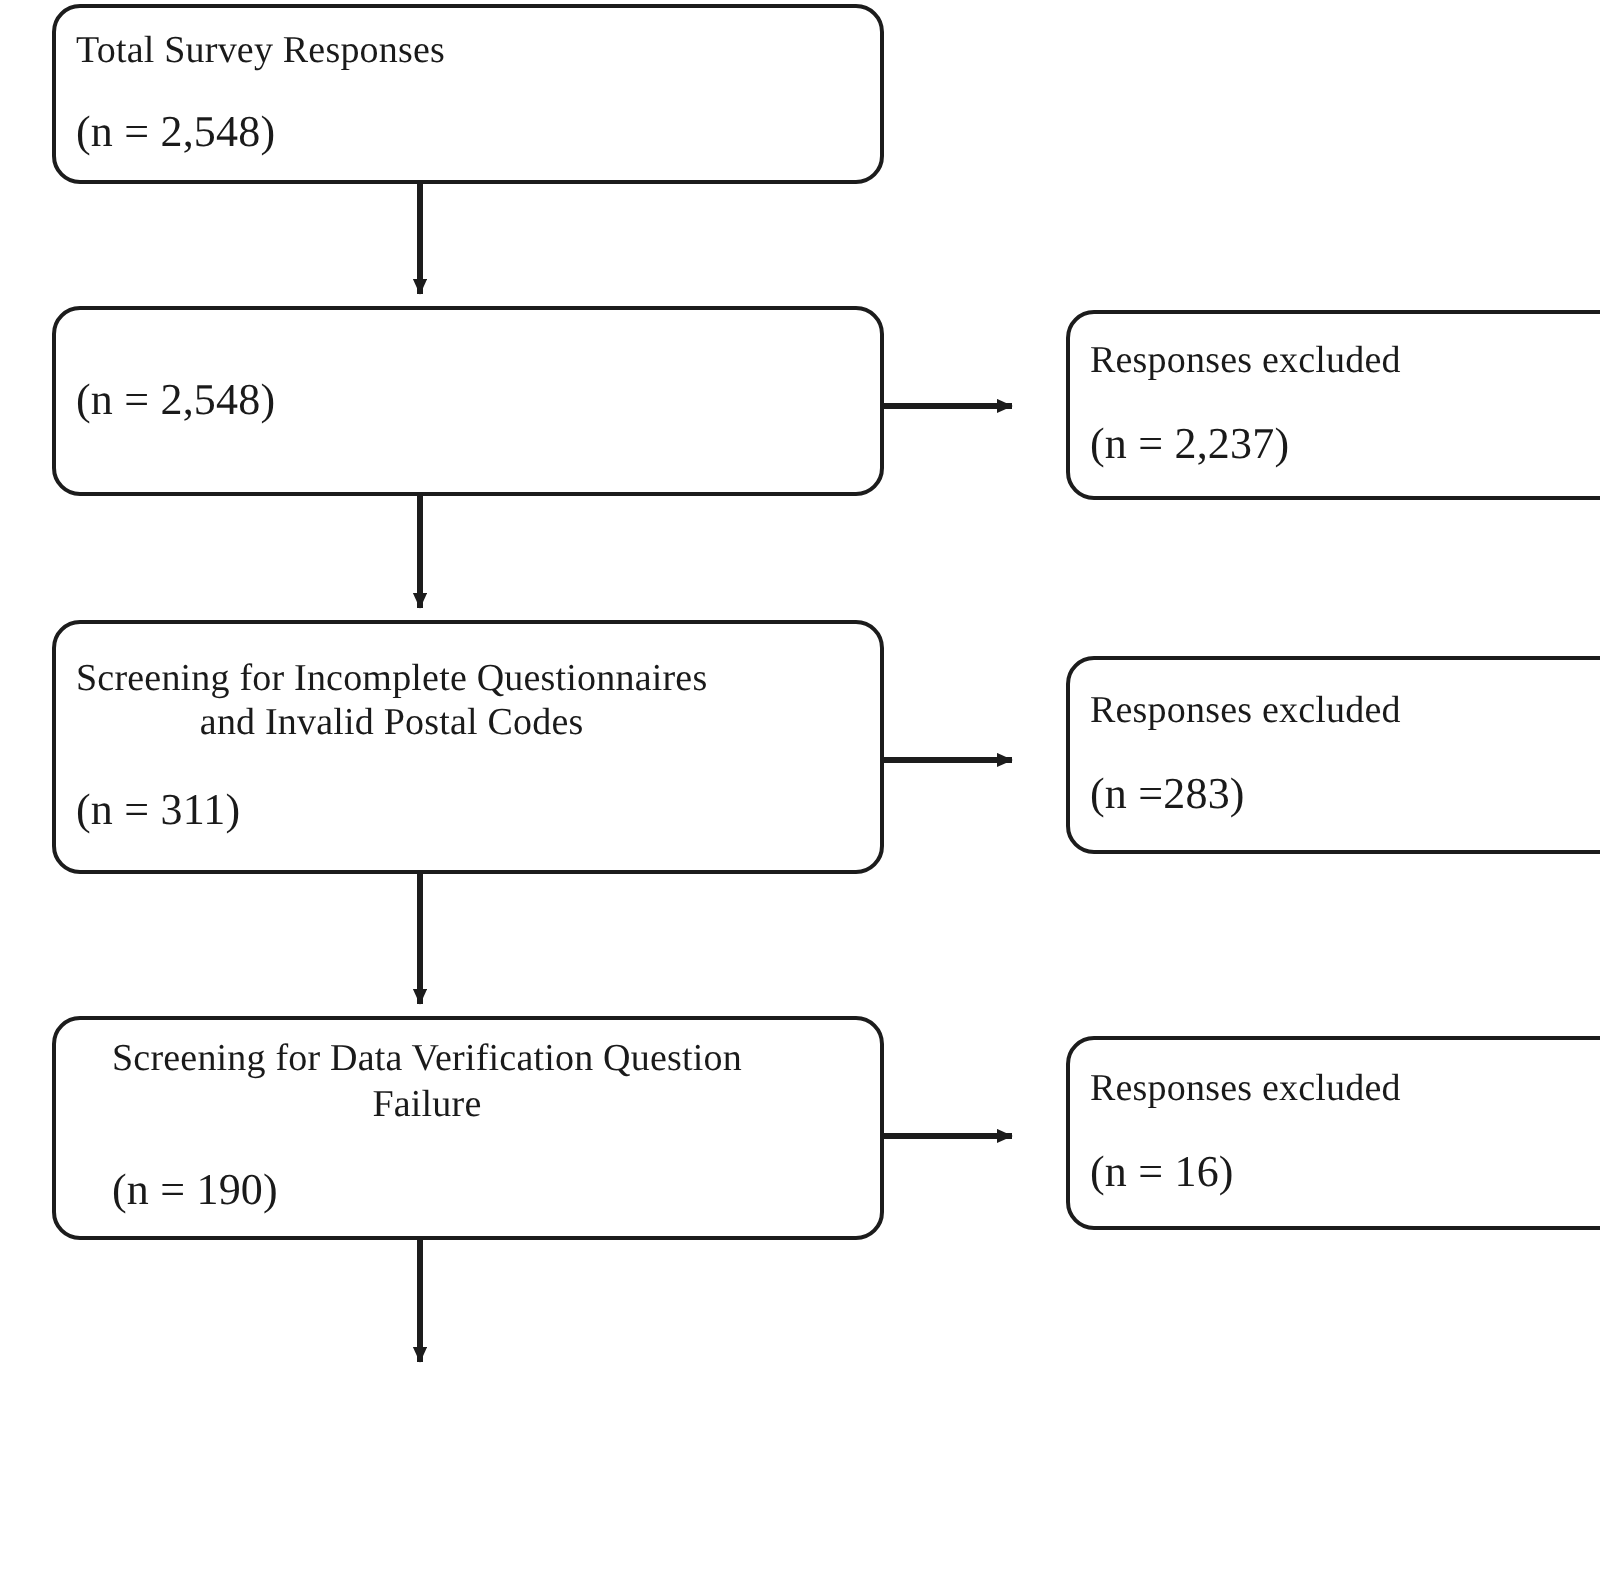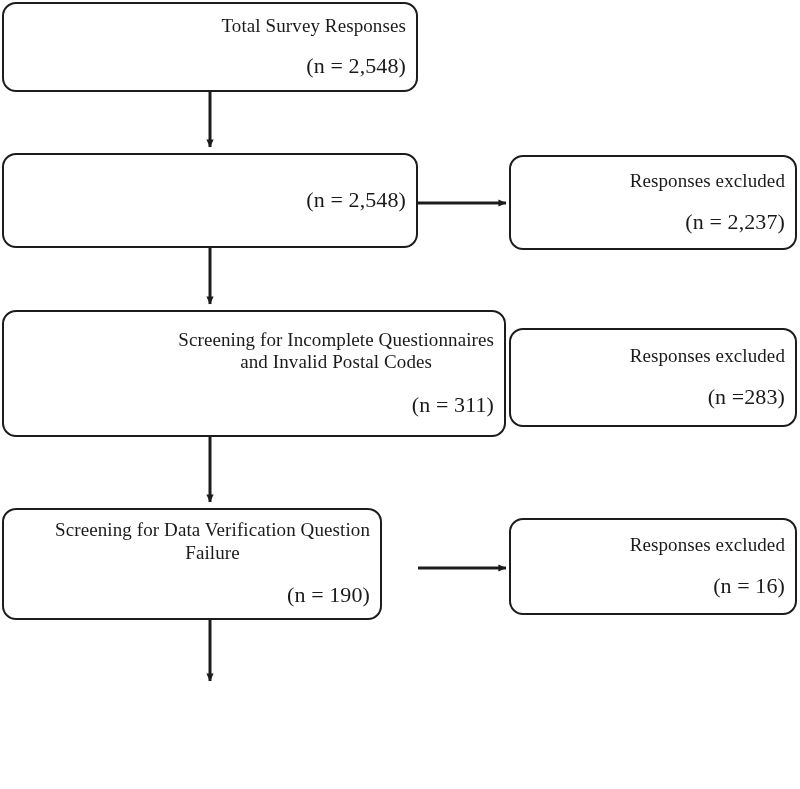--- a/index.html
+++ b/index.html
@@ -18,24 +18,25 @@
     overflow: hidden;
   }
   .node {
     position: absolute;
     box-sizing: border-box;
     border: 2px solid #1c1c1c;
     border-radius: 14px;
     background: #ffffff;
     display: flex;
     flex-direction: column;
-    align-items: flex-end;
+    align-items: flex-start;
     justify-content: center;
     text-align: center;
     padding: 4px 10px;
+    margin-left: 24px;
   }
   .node .title {
     font-size: 19px;
     line-height: 1.18;
     white-space: pre-line;
     letter-spacing: 0.1px;
   }
   .node .count {
     font-size: 22px;
     line-height: 1.2;
@@ -78,27 +79,27 @@
 
   <div class="node one-line" style="left:2px; top:2px; width:416px; height:90px;">
     <div class="title">Total Survey Responses</div>
     <div class="count">(n = 2,548)</div>
   </div>
 
   <div class="node one-line" style="left:2px; top:153px; width:416px; height:95px;">
     <div class="count">(n = 2,548)</div>
   </div>
 
-  <div class="node two-line" style="left:2px; top:310px; width:504px; height:127px;">
+  <div class="node two-line" style="left:2px; top:310px; width:416px; height:127px;">
     <div class="title">Screening for Incomplete Questionnaires
 and Invalid Postal Codes</div>
     <div class="count">(n = 311)</div>
   </div>
 
-  <div class="node two-line" style="left:2px; top:508px; width:380px; height:112px;padding-left:28px;">
+  <div class="node two-line" style="left:2px; top:508px; width:416px; height:112px;padding-left:28px;">
     <div class="title">Screening for Data Verification Question
 Failure</div>
     <div class="count">(n = 190)</div>
   </div>
 
 
   <div class="node one-line" style="left:509px; top:155px; width:288px; height:95px;">
     <div class="title">Responses excluded</div>
     <div class="count">(n = 2,237)</div>
   </div>

